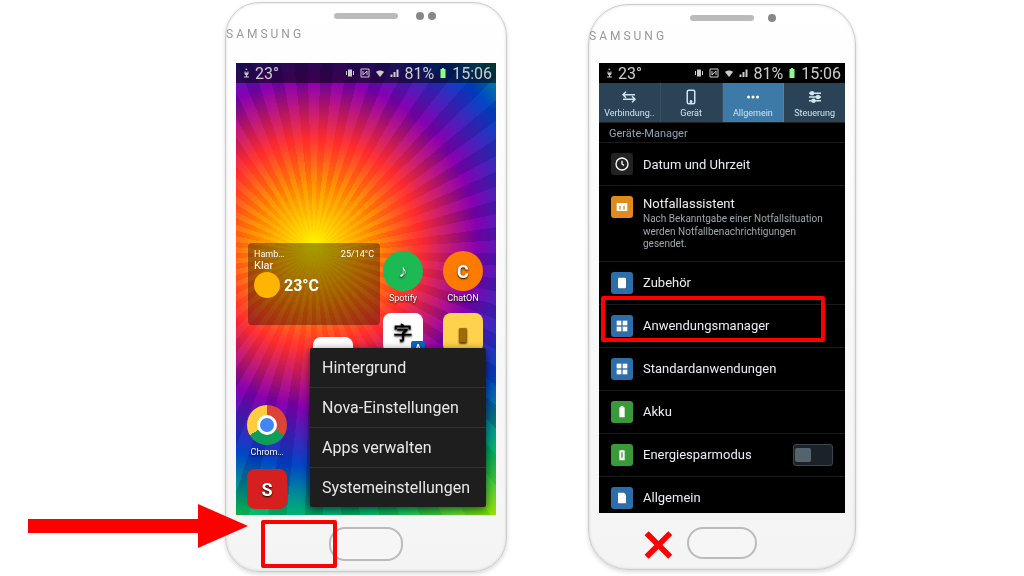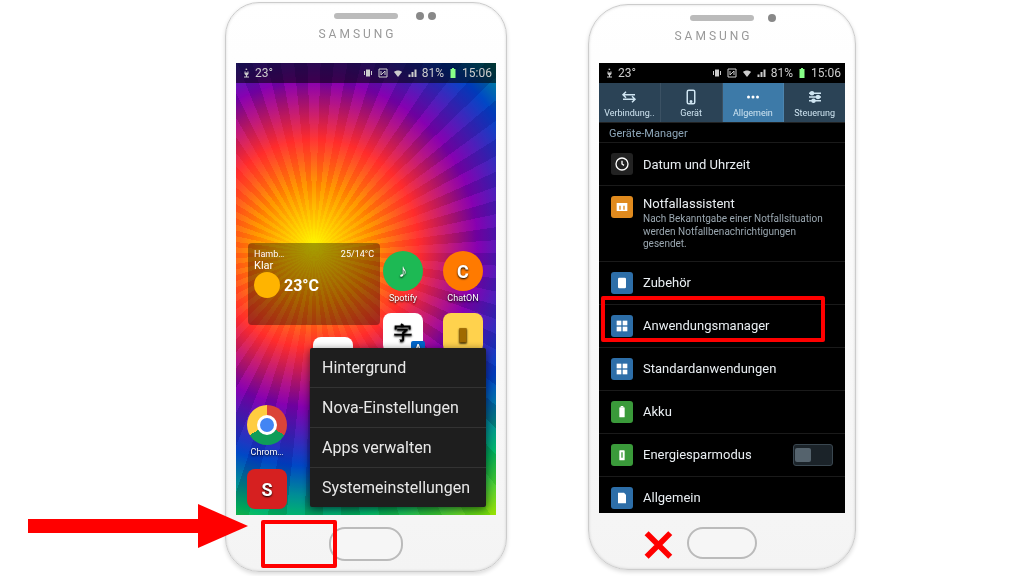--- a/index.html
+++ b/index.html
@@ -1,18 +1,18 @@
 <!DOCTYPE html>
 <html><head>
 <meta charset="utf-8">
 <style>
 html,body{margin:0;padding:0;width:1024px;height:576px;background:#fff;font-family:Roboto,Arial,sans-serif;overflow:hidden}
 .canvas{position:relative;width:1024px;height:576px}
 .phone{position:absolute;border-radius:34px;background:linear-gradient(#fff,#f4f4f4);border:1px solid #ccc;box-shadow:inset 0 0 3px rgba(0,0,0,.15),0 2px 4px rgba(0,0,0,.15)}
-.phone .brand{position:absolute;left:0;right:17px;text-align:center;color:#999;letter-spacing:3px;font-size:12px}
+.phone .brand{position:absolute;left:0;right:17px;text-align:left;color:#999;letter-spacing:3px;font-size:12px}
 .speaker{position:absolute;left:50%;transform:translateX(-50%);width:64px;height:6px;border-radius:3px;background:#bbb}
 .sensor{position:absolute;width:8px;height:8px;border-radius:50%;background:#888}
 .screen{position:absolute;background:#000;overflow:hidden}
 .homebtn{position:absolute;left:50%;transform:translateX(-50%);border:2px solid #bbb;border-radius:16px;background:#f6f6f6}
 
 
 .pA{left:225px;top:2px;width:280px;height:568px}
 .pA .brand{top:24px;font-size:12px}
 .pA .speaker{top:10px}
 .pA .sensor{top:9px;left:calc(50% + 50px)}
@@ -22,21 +22,21 @@
 
 
 .pB{left:588px;top:4px;width:266px;height:564px;border-radius:40px}
 .pB .brand{top:24px}
 .pB .speaker{top:10px}
 .pB .sensor{top:9px;left:calc(50% + 46px)}
 .pB .screen{top:58px;left:10px;right:10px;bottom:56px}
 .pB .homebtn{bottom:10px;width:66px;height:28px}
 
 
-.statusbar{height:20px;background:rgba(0,0,0,.55);color:#ccc;font-size:12px;display:flex;align-items:center;justify-content:space-between;padding:0 4px}
+.statusbar{height:20px;background:rgba(0,0,0,.55);color:#ccc;font-size:16px;display:flex;align-items:center;justify-content:space-between;padding:0 4px}
 .statusbar .left,.statusbar .right{display:flex;align-items:center;gap:3px}
 .sicon{width:12px;height:12px;display:inline-flex;align-items:center;justify-content:center}
 .sicon svg{width:12px;height:12px}
 
 
 .wall{position:absolute;inset:0;background:
   radial-gradient(circle at 30% 40%,#fff600 0%,#ff8c00 18%,#ff3030 32%,#7a00a8 50%,#0040c0 68%,#00b060 84%,#8fe000 100%)}
 .wall::before{content:"";position:absolute;inset:0;background:
   repeating-conic-gradient(from 110deg at 30% 42%,rgba(255,255,255,.10) 0deg 4deg,rgba(0,0,0,.10) 4deg 8deg);mix-blend-mode:overlay}
 .apps-page{position:absolute;left:0;right:0;top:20px;bottom:0}

